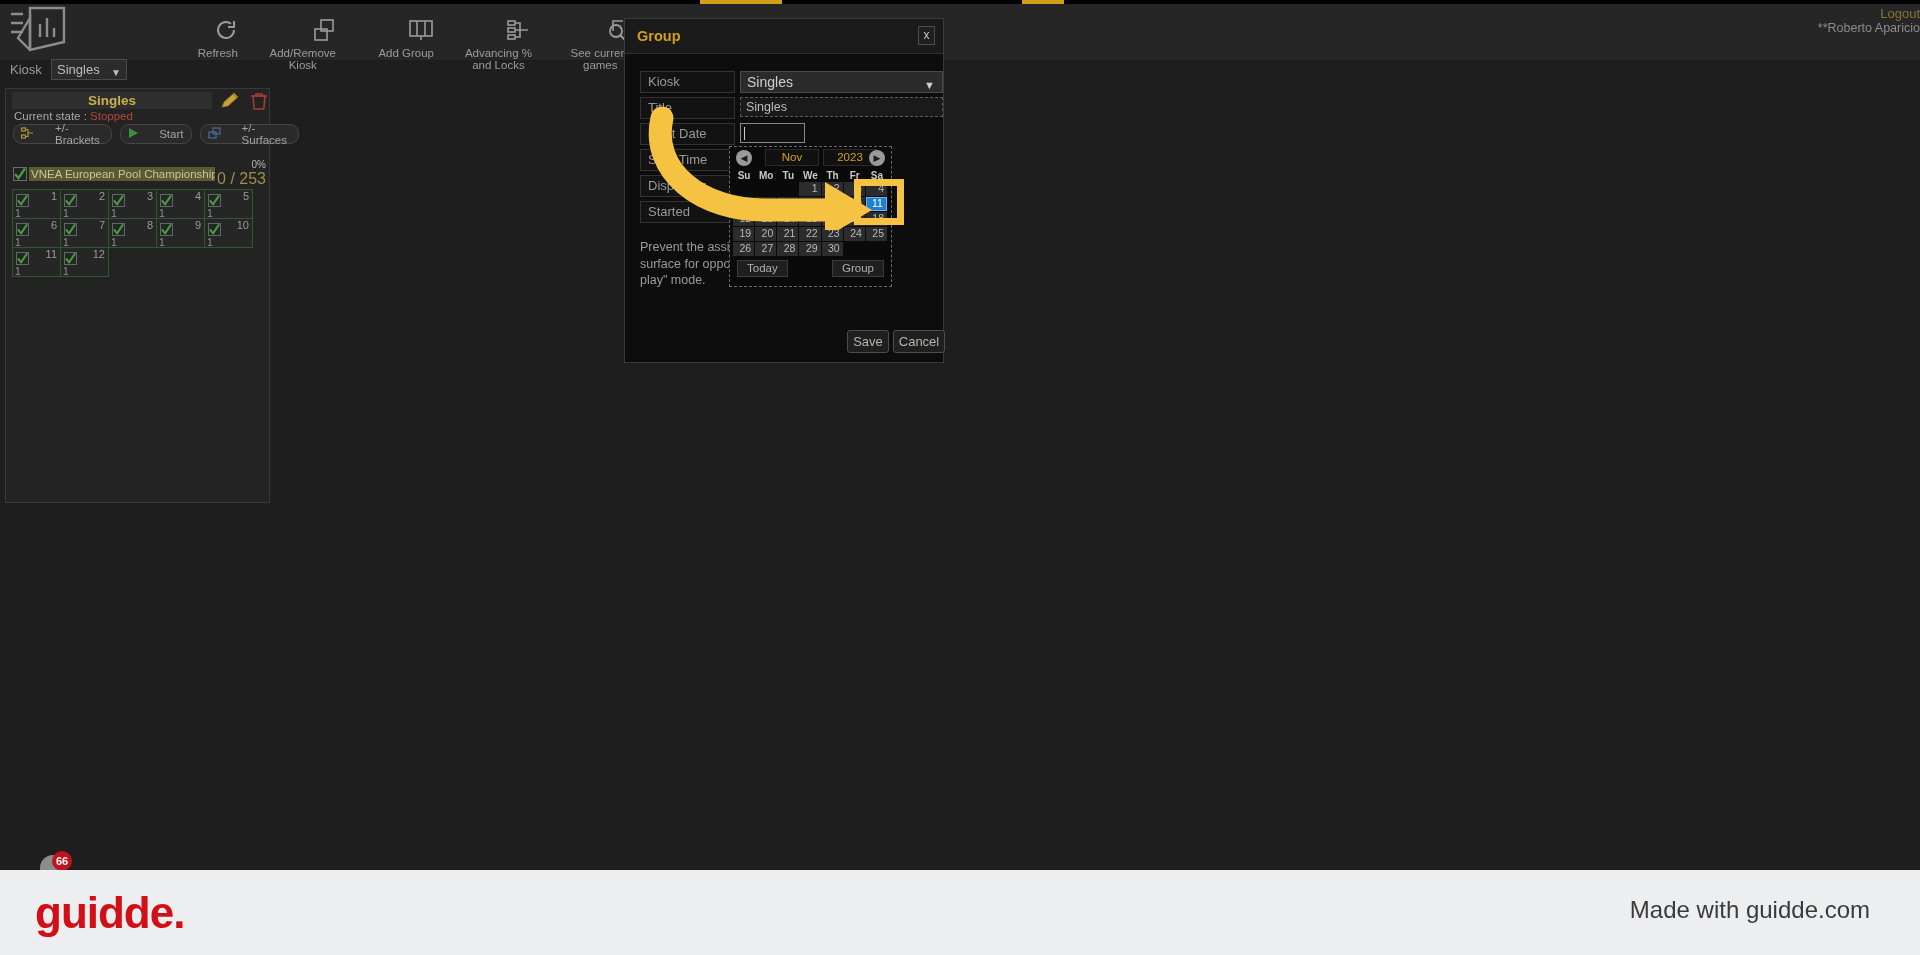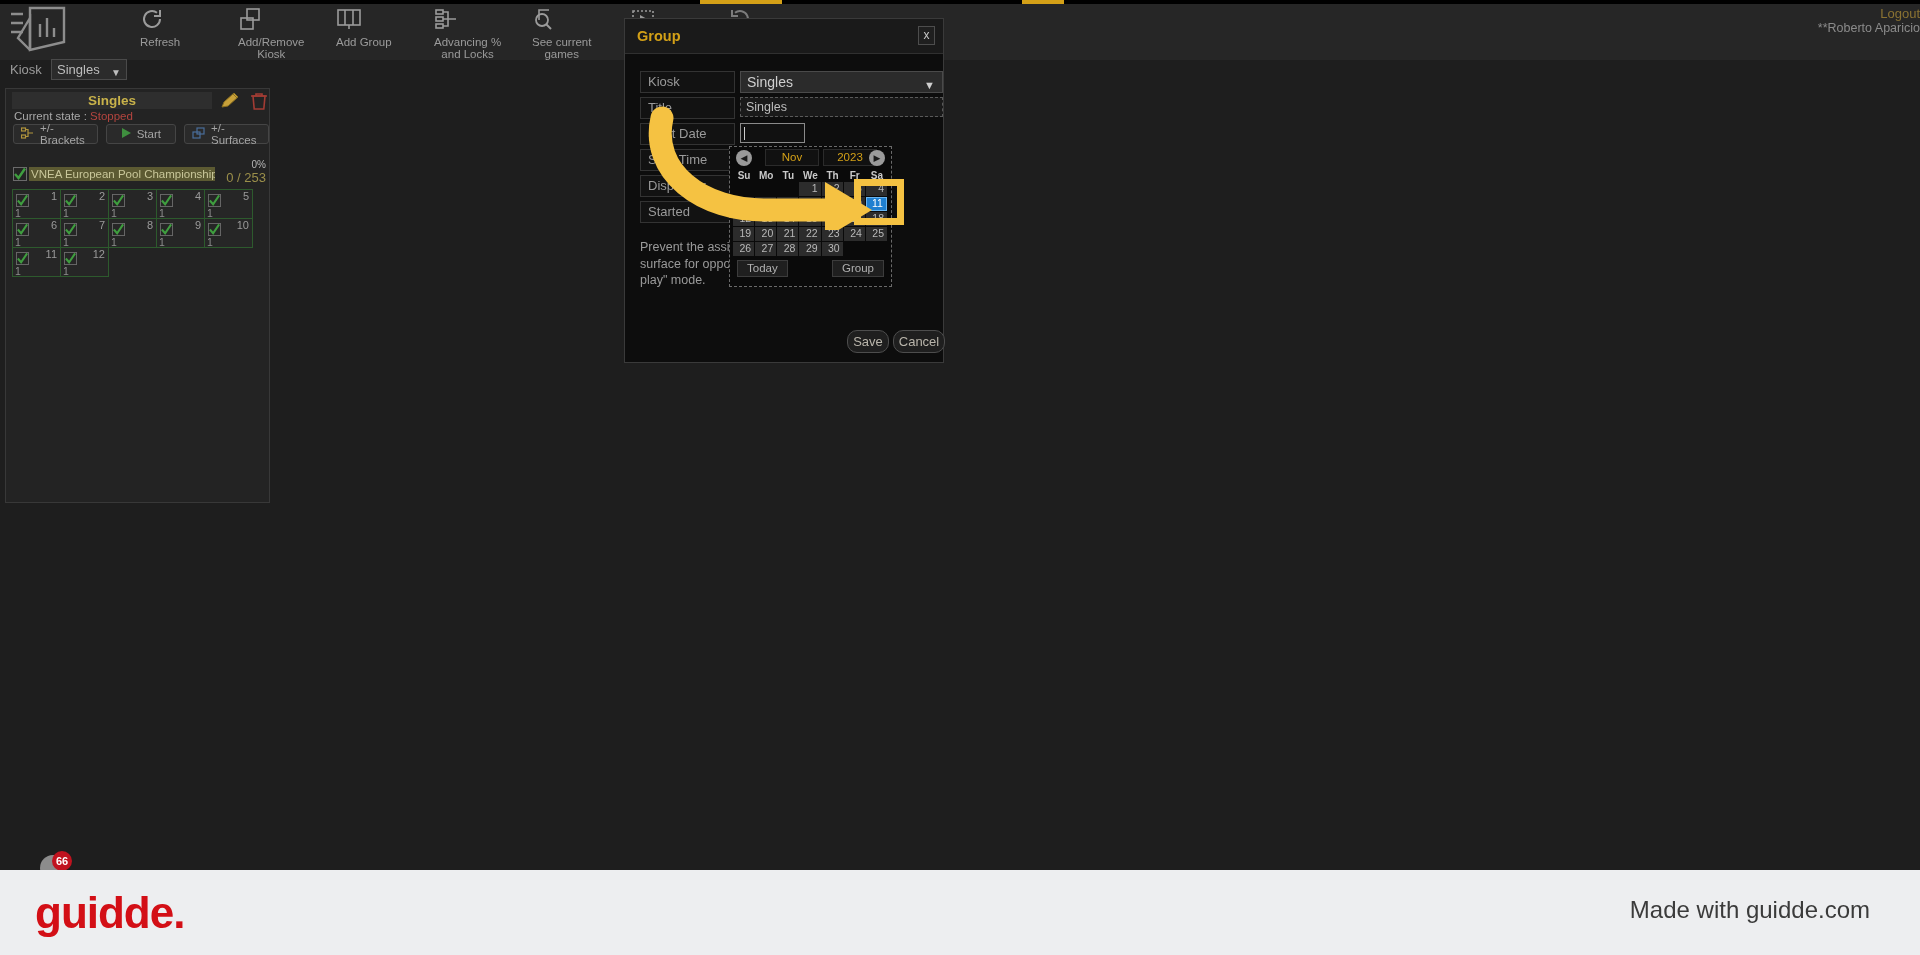--- a/index.html
+++ b/index.html
@@ -16,22 +16,22 @@
   .top-accent .seg { position: absolute; top: 0; height: 4px; background: #d4a017; }
 
   
   .header {
     position: absolute; top: 4px; left: 0; width: 1920px; height: 56px;
     background: #262626;
   }
   .logo-mark { position: absolute; left: 8px; top: 0px; width: 64px; height: 54px; }
   .toolbar { position: absolute; left: 140px; top: 0px; display: flex; gap: 0px; }
   .tool {
-    width: 98px; display: flex; flex-direction: column; align-items: flex-start;
-    padding-top: 1px; cursor: pointer;
+    width: 98px; display: flex; flex-direction: column; align-items: flex-end;
+    padding-top: 12px; cursor: pointer;
   }
   .tool .ico { height: 28px; display: flex; align-items: center; justify-content: center; }
   .tool .lbl {
     font-size: 11.5px; color: #9b9b9b; text-align: center; line-height: 12px;
     margin-top: 3px; white-space: pre-line;
   }
   .acct { position: absolute; right: 0; top: 2px; text-align: right; }
   .acct .logout { font-size: 13px; color: #8a7232; line-height: 15px; cursor: pointer; }
   .acct .user { font-size: 12.5px; color: #8b8b8b; line-height: 15px; }
 
@@ -55,37 +55,37 @@
     background: #2e2e2e; color: #c8b24a; font-size: 13.5px; font-weight: bold;
     text-align: center; line-height: 17px;
   }
   .pencil-btn { position: absolute; left: 212px; top: 2px; width: 22px; height: 20px; cursor: pointer; }
   .trash-btn  { position: absolute; left: 243px; top: 2px; width: 20px; height: 20px; cursor: pointer; }
   .state-line { position: absolute; left: 8px; top: 21px; font-size: 11.5px; color: #a8a8a8; }
   .state-line b { color: #b4453f; font-weight: normal; }
 
   .btn-row { position: absolute; left: 7px; top: 35px; display: flex; gap: 8px; }
   .sm-btn {
-    height: 20px; border: 1px solid #454545; border-radius: 3px; background: #2a2a2a;
-    display: flex; align-items: center; gap: 5px; padding: 0 7px;
+    height: 20px; border: 1px solid #454545; border-radius: 9px; background: #2a2a2a;
+    display: flex; align-items: center; gap: 20px; padding: 0 7px;
     font-size: 11.5px; color: #a5a5a5; cursor: pointer;
   }
   .sm-btn.wide { width: 80px; justify-content: center; }
 
   .tour-row {
     position: absolute; left: 7px; top: 78px; width: 250px; height: 16px;
   }
   .tour-check { position: absolute; left: 0; top: 0; width: 14px; height: 14px; }
   .tour-name {
     position: absolute; left: 16px; top: 0; width: 186px; height: 14px;
     background: #5c5a32; color: #c9c79a; font-size: 11.5px; line-height: 14px;
     padding-left: 2px; overflow: hidden; white-space: nowrap;
   }
   .tour-pct { position: absolute; left: 205px; top: -8px; font-size: 10px; color: #b8b8b8; text-align: right; width: 48px;}
-  .tour-frac { position: absolute; left: 193px; top: 3px; font-size: 13px; color: #9b8f4a; text-align: right; width: 60px;}
+  .tour-frac { position: absolute; left: 193px; top: 3px; font-size: 16px; color: #9b8f4a; text-align: right; width: 60px;}
 
   .grid { position: absolute; left: 6px; top: 100px; width: 252px; }
   .grid .row { display: flex; }
   .cell {
     width: 49px; height: 30px; border: 1px solid #2d5a2d; background: #262626;
     position: relative; margin-right: -1px; margin-bottom: -1px; cursor: pointer;
   }
   .cell .num { position: absolute; right: 3px; top: 0px; font-size: 11px; color: #9a9a9a; }
   .cell .sub { position: absolute; left: 2px; bottom: -1px; font-size: 10.5px; color: #8e8e8e; }
   .cell .chk { position: absolute; left: 3px; top: 3px; width: 13px; height: 13px; }
@@ -129,21 +129,21 @@
   }
   .finput .caret {
     position: absolute; left: 3px; top: 3px; width: 1px; height: 13px; background: #ccc;
   }
   .desc {
     position: absolute; left: 15px; top: 220px; width: 100px;
     font-size: 12.5px; color: #9a9a9a; line-height: 16.5px;
   }
   .modal-foot { position: absolute; left: 0; bottom: 8px; width: 320px; height: 24px; }
   .mbtn {
-    position: absolute; height: 23px; border: 1px solid #4d4d4d; border-radius: 10px;
+    position: absolute; height: 23px; border: 1px solid #4d4d4d; border-radius: 3px;
     background: #1f1f1f; color: #b9b5ab; font-size: 13px;
     display: flex; align-items: center; justify-content: center; cursor: pointer;
   }
 
   
   .dp {
     position: absolute; left: 729px; top: 146px; width: 163px; height: 141px;
     background: #0a0a0a; border: 1px dashed #6a6a6a; z-index: 45;
   }
   .dp-head { position: relative; height: 18px; margin: 2px 3px 0 3px; }

